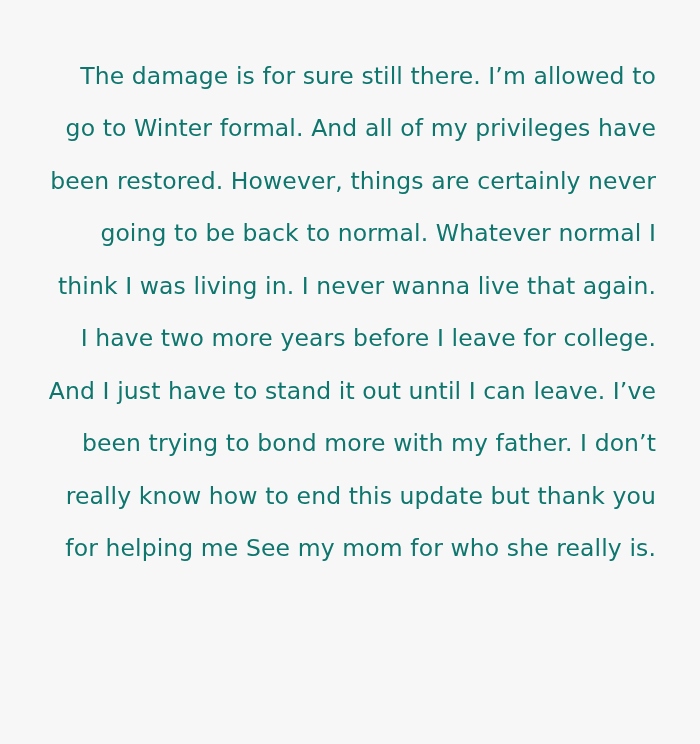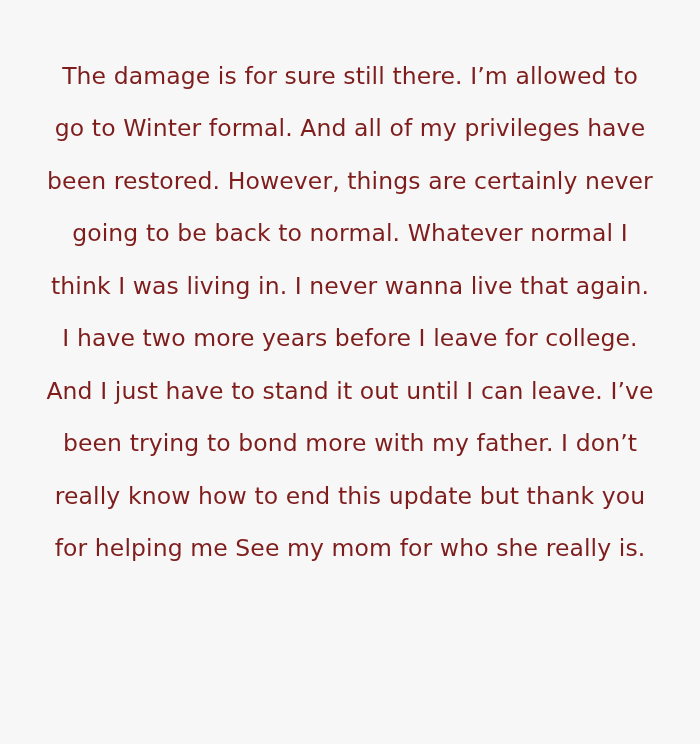--- a/index.html
+++ b/index.html
@@ -18,25 +18,25 @@
     width: 700px;
     height: 744px;
     background: #f7f7f7;
     padding: 26px 44px 20px 44px;
     display: block;
   }
   .body-text {
     font-family: "DejaVu Sans", sans-serif;
     font-size: 23.5px;
     line-height: 52.5px;
-    color: #7f1d1d;
+    color: #0f766e;
     letter-spacing: 0.1px;
     white-space: pre-wrap;
     word-break: normal;
-    text-align: center;
+    text-align: right;
   }
 </style>
 </head>
 <body>
 
 <div class="page">
   <p class="body-text">The damage is for sure still there. I’m allowed to go to Winter formal. And all of my privileges have been restored. However, things are certainly never going to be back to normal. Whatever normal I think I was living in. I never wanna live that again. I have two more years before I leave for college. And I just have to stand it out until I can leave. I’ve been trying to bond more with my father. I don’t really know how to end this update but thank you for helping me See my mom for who she really is.</p>
 </div>
 
 </body></html>

